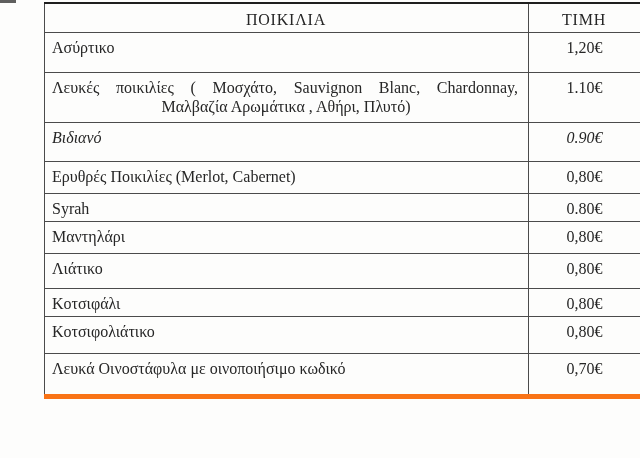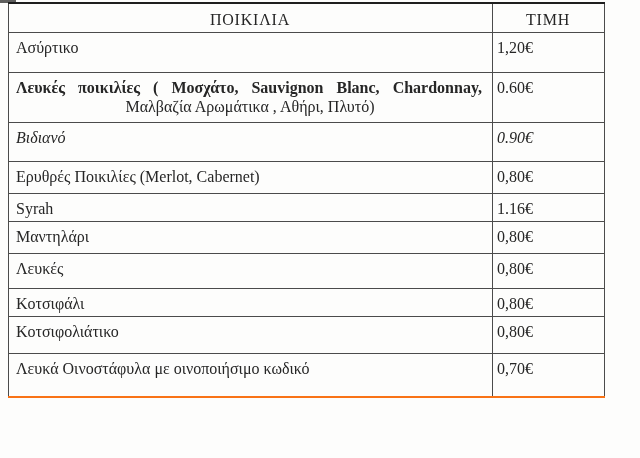--- a/index.html
+++ b/index.html
@@ -24,54 +24,54 @@
     position: absolute;
     left: 0;
     top: 0;
     width: 16px;
     height: 3px;
     background: #2a2a2a;
     opacity: 0.75;
   }
   table.price-table {
     position: absolute;
-    left: 8px;
+    left: 44px;
     top: 2px;
     width: 596px;
     border-collapse: collapse;
     table-layout: fixed;
     border-top: 2px solid #1e1e1e;
-    border-bottom: 2px solid #f97316;
+    border-bottom: 5px solid #f97316;
   }
   col.col-variety { width: 484px; }
   col.col-price   { width: 112px; }
   th, td {
     border: 1px solid #4b4b4b;
     vertical-align: top;
     font-size: 16px;
     line-height: 19px;
     font-weight: normal;
     padding: 5px 8px 3px 7px;
     background: #fdfdfc;
   }
   thead tr { height: 28px; }
   th {
     text-align: center;
     letter-spacing: 0.8px;
     padding-top: 6px;
   }
   td.price-cell {
+    text-align: center;
     padding-left: 4px;
     padding-right: 4px;
   }
   .variety-line-justified {
     text-align: justify;
     text-align-last: justify;
     padding-right: 2px;
-    font-weight: bold;
   }
   .variety-line { text-align: center; }
 </style>
 </head>
 <body>
 
 <div class="page">
   <div class="scan-artifact"></div>
 
   <table class="price-table">
@@ -88,40 +88,40 @@
     <tbody id="rows-body">
         <tr style="height: 40px;">
           <td>Ασύρτικο</td>
           <td class="price-cell">1,20€</td>
         </tr>
         <tr style="height: 50px;">
           <td>
             <div class="variety-line-justified">Λευκές ποικιλίες ( Μοσχάτο, Sauvignon Blanc, Chardonnay,</div>
             <div class="variety-line">Μαλβαζία Αρωμάτικα , Αθήρι, Πλυτό)</div>
           </td>
-          <td class="price-cell">0.60€</td>
+          <td class="price-cell">1.10€</td>
         </tr>
         <tr style="height: 39px; font-style: italic;">
           <td>Βιδιανό</td>
           <td class="price-cell">0.90€</td>
         </tr>
         <tr style="height: 32px;">
           <td>Ερυθρές Ποικιλίες (Merlot, Cabernet)</td>
           <td class="price-cell">0,80€</td>
         </tr>
         <tr style="height: 16px;">
           <td>Syrah</td>
-          <td class="price-cell">1.16€</td>
+          <td class="price-cell">0.80€</td>
         </tr>
         <tr style="height: 32px;">
           <td>Μαντηλάρι</td>
           <td class="price-cell">0,80€</td>
         </tr>
         <tr style="height: 35px;">
-          <td>Λευκές</td>
+          <td>Λιάτικο</td>
           <td class="price-cell">0,80€</td>
         </tr>
         <tr style="height: 28px;">
           <td>Κοτσιφάλι</td>
           <td class="price-cell">0,80€</td>
         </tr>
         <tr style="height: 37px; margin-left: 21px;">
           <td>Κοτσιφολιάτικο</td>
           <td class="price-cell">0,80€</td>
         </tr>

